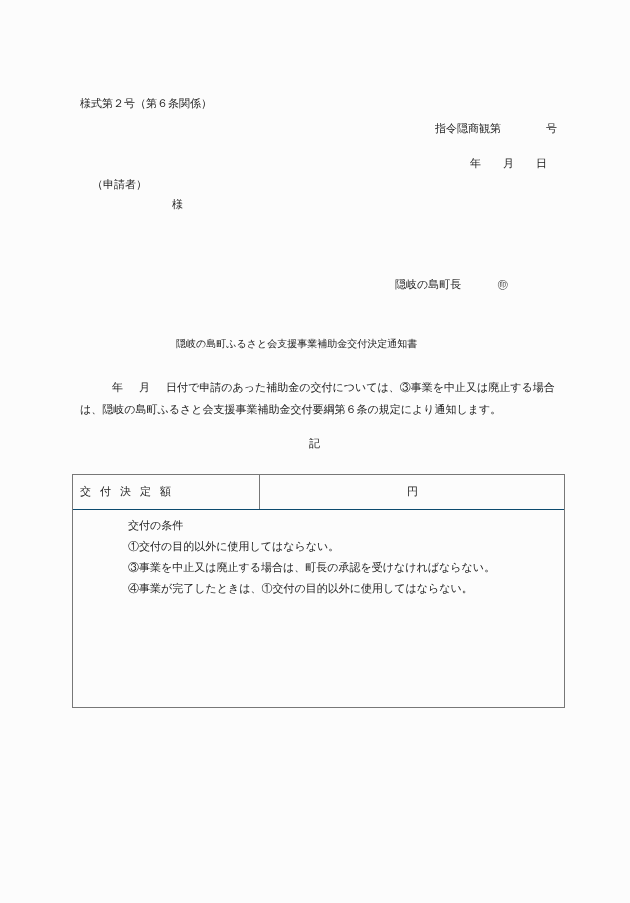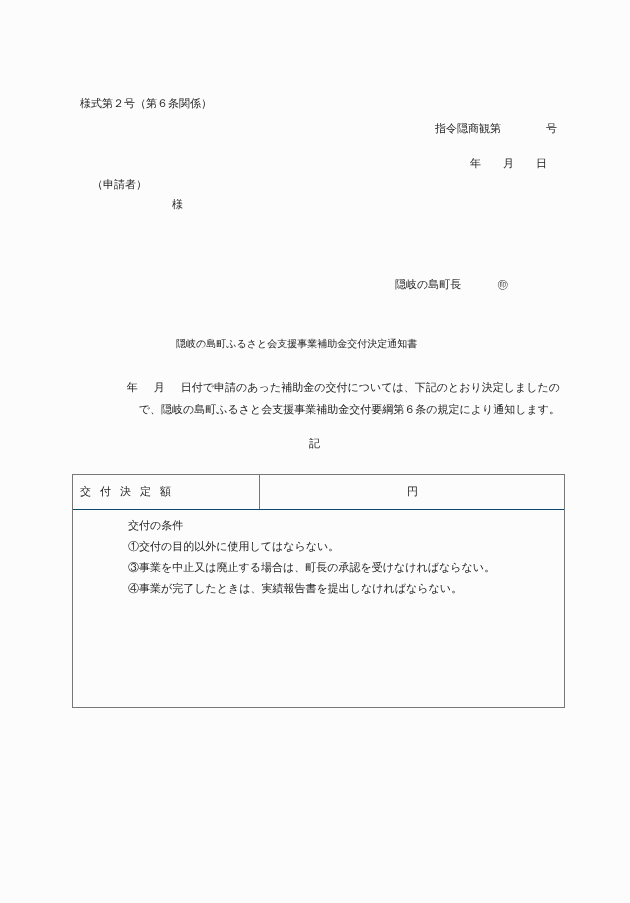--- a/index.html
+++ b/index.html
@@ -9,21 +9,21 @@
     }
     body {
       width: 630px;
       height: 903px;
       position: relative;
       overflow: hidden;
       font-family: "DejaVu Serif", "Liberation Serif", serif;
       color: #222;
       font-size: 11px;
     }
-    .abs { position: absolute; white-space: nowrap; line-height: 1; text-align: right; }
+    .abs { position: absolute; white-space: nowrap; line-height: 1; }
     .form-number { left: 80px; top: 98px; }
     .ref-line { left: 435px; top: 123px; }
     .ref-line .gap { display: inline-block; width: 45px; }
     .date-line { left: 470px; top: 158px; }
     .date-line .gap { display: inline-block; width: 22px; }
     .applicant { left: 92px; top: 179px; }
     .sama { left: 172px; top: 199px; }
     .mayor { left: 395px; top: 279px; }
     .mayor .gap { display: inline-block; width: 36px; }
     .doc-title { left: 176px; top: 339px; font-size: 10px; }
@@ -89,28 +89,28 @@
 
 <div class="abs applicant">（申請者）</div>
 <div class="abs sama">様</div>
 
 <div class="abs mayor">
   <span>隠岐の島町長</span><span class="gap"></span><span>㊞</span>
 </div>
 
 <div class="abs doc-title">隠岐の島町ふるさと会支援事業補助金交付決定通知書</div>
 
-<div class="abs body-text"><span>年</span><span class="gap"></span><span>月</span><span class="gap"></span><span>日付で申請のあった補助金の交付については、下記のとおり決定しましたので、隠岐の島町ふるさと会支援事業補助金交付要綱第６条の規定により通知します。</span></div>
+<div class="abs body-text"><span>年</span><span class="gap"></span><span>月</span><span class="gap"></span><span>日付で申請のあった補助金の交付については、③事業を中止又は廃止する場合は、隠岐の島町ふるさと会支援事業補助金交付要綱第６条の規定により通知します。</span></div>
 
 <div class="abs ki">記</div>
 
 <div class="table">
   <div class="row1">
     <div class="cell-label">交付決定額</div>
     <div class="cell-value">円</div>
   </div>
   <div class="conditions">
     <div>交付の条件</div>
     <div>①交付の目的以外に使用してはならない。</div>
     <div>③事業を中止又は廃止する場合は、町長の承認を受けなければならない。</div>
-    <div>④事業が完了したときは、実績報告書を提出しなければならない。</div>
+    <div>④事業が完了したときは、①交付の目的以外に使用してはならない。</div>
   </div>
 </div>
 
 </body></html>

